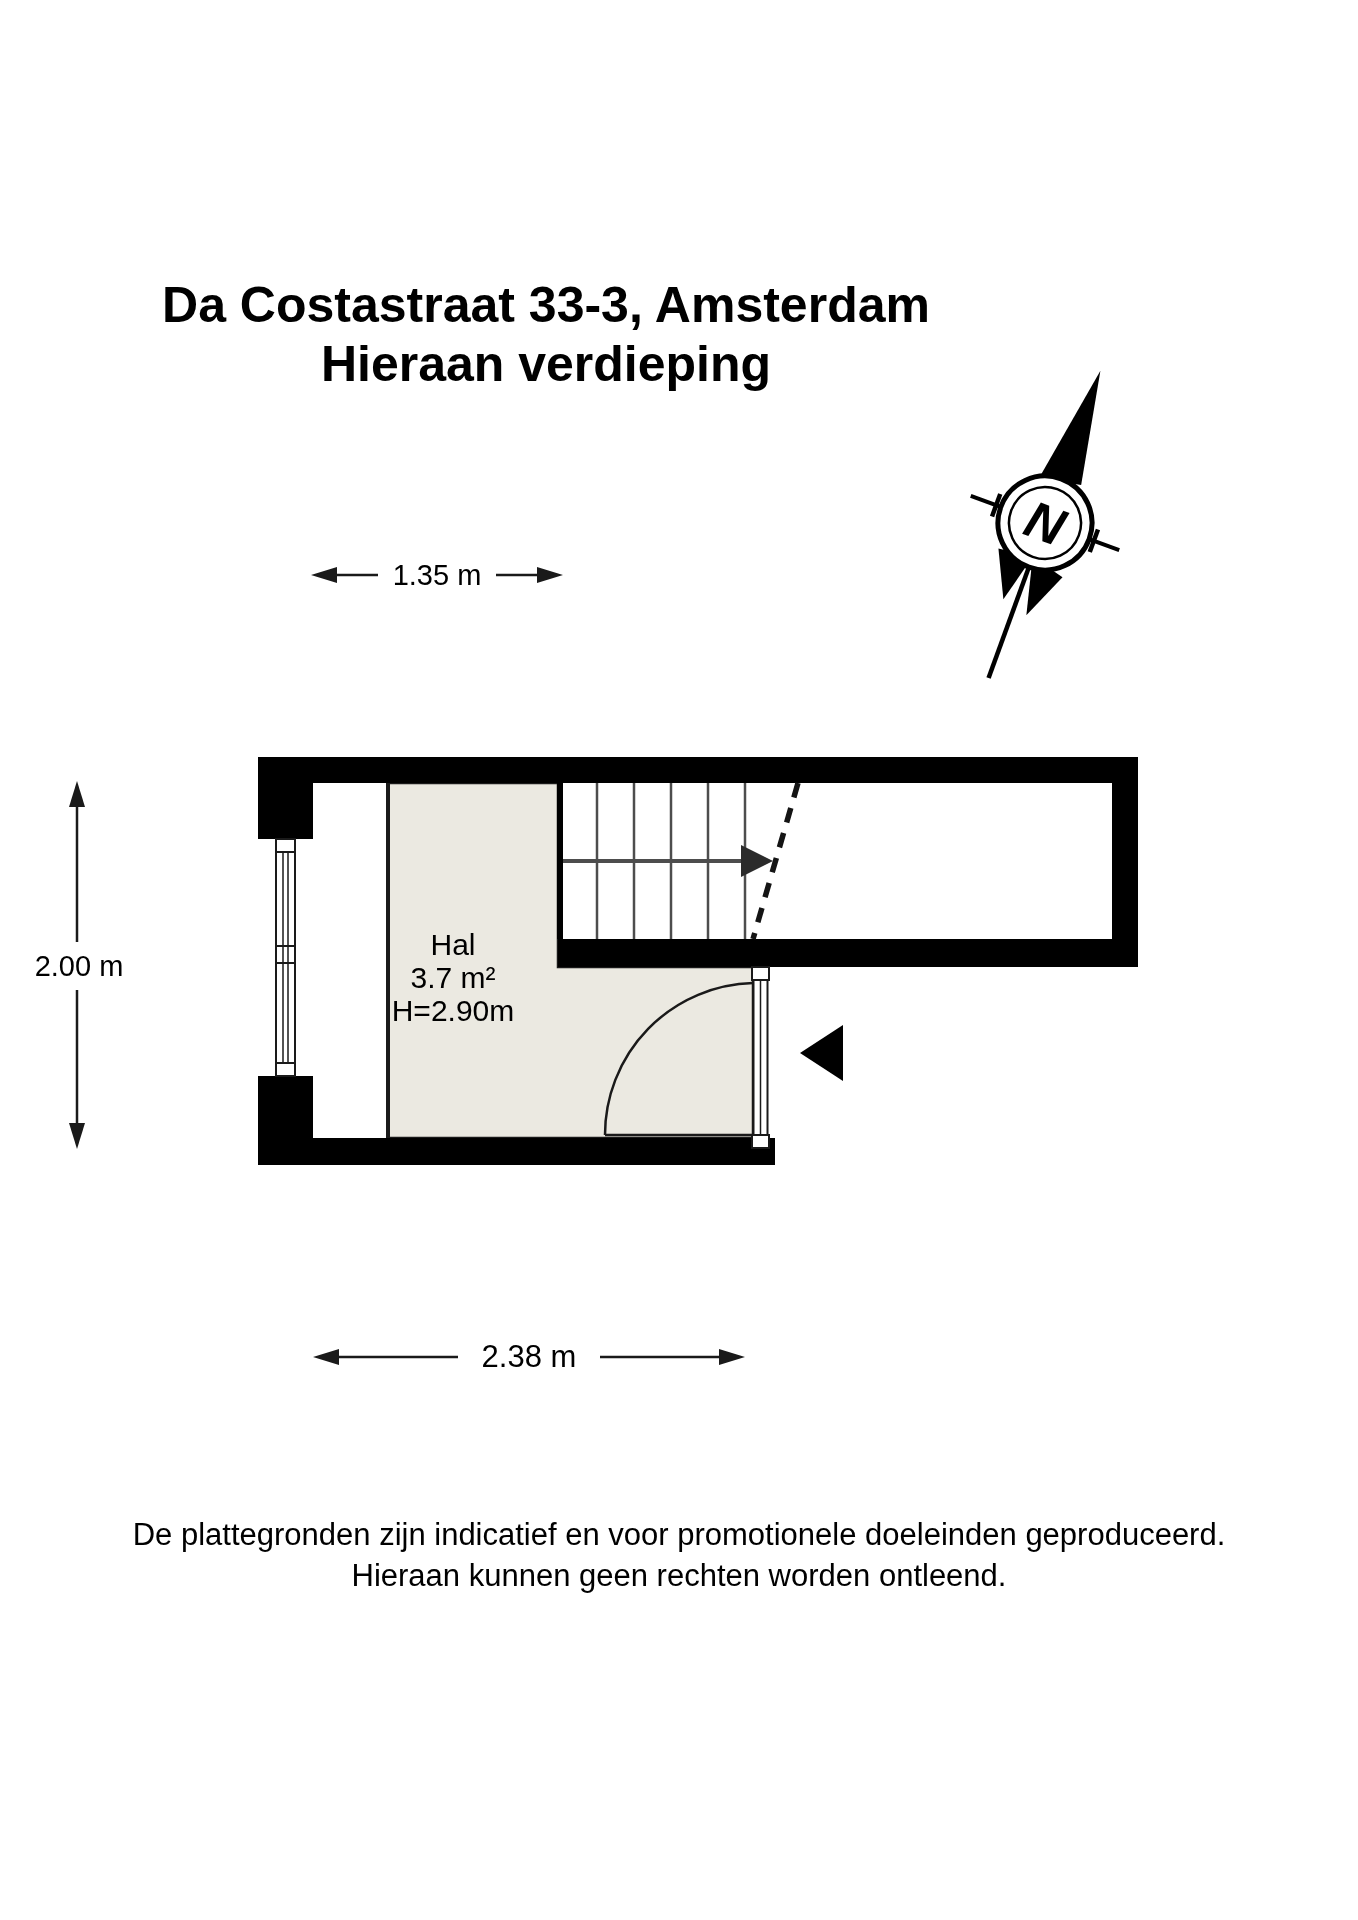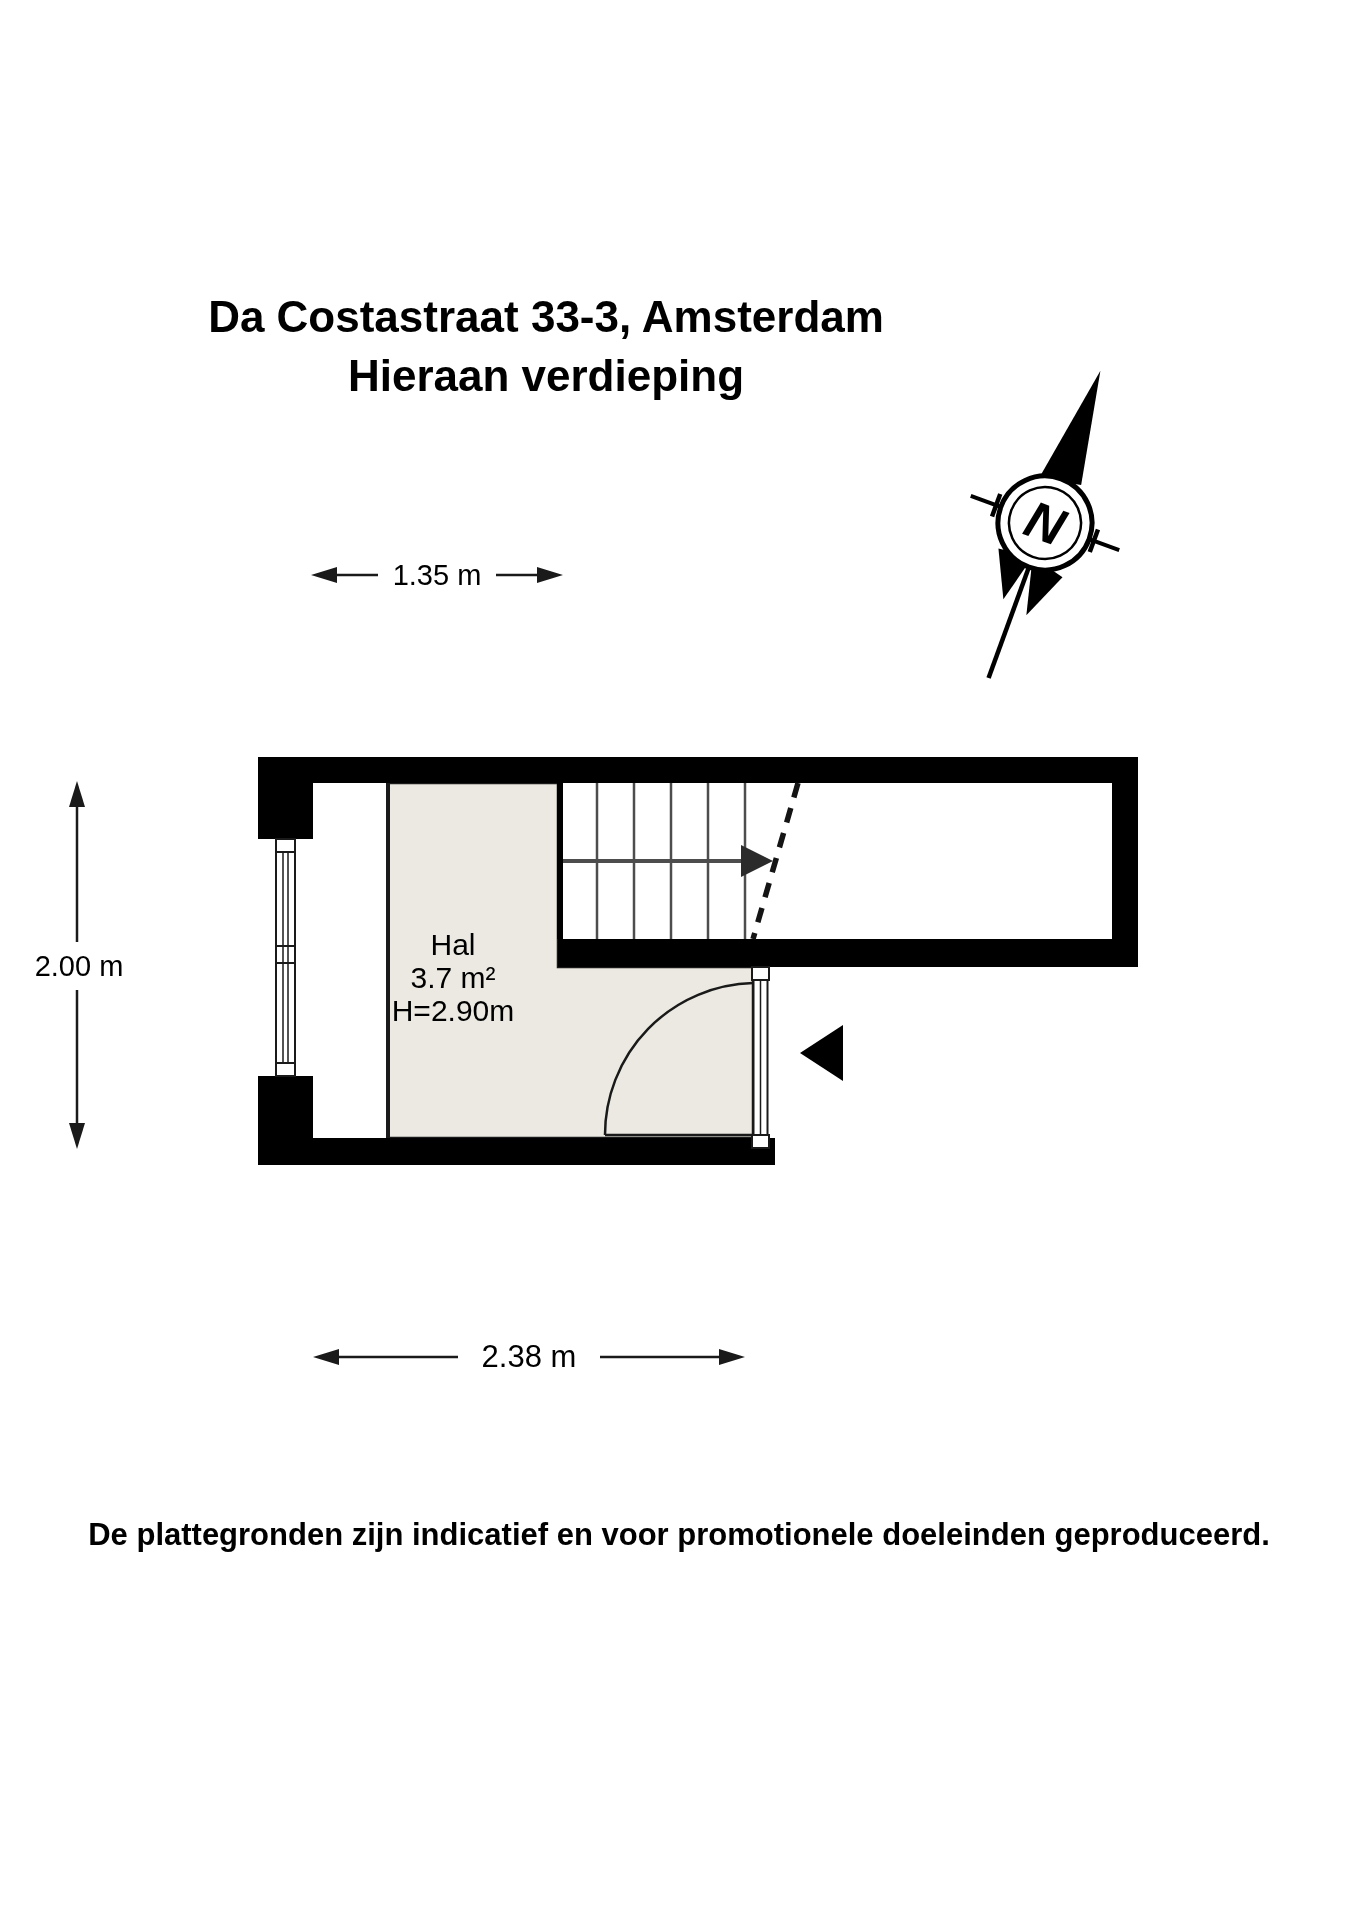--- a/index.html
+++ b/index.html
@@ -10,38 +10,38 @@
   body {
     width: 1358px;
     height: 1920px;
     position: relative;
     overflow: hidden;
     font-family: "Liberation Sans", sans-serif;
     color: #000;
   }
   .title-block {
     position: absolute;
-    top: 287px;
+    top: 276px;
     left: 0;
     width: 1092px;
     text-align: center;
     font-weight: bold;
-    font-size: 44px;
+    font-size: 50px;
     line-height: 59px;
     letter-spacing: 0px;
   }
   .footer-block {
     position: absolute;
     top: 1514px;
     left: 0;
     width: 1358px;
     text-align: center;
     font-size: 31px;
     line-height: 41px;
-    font-weight: bold;
+    font-weight: normal;
   }
   svg.plan {
     position: absolute;
     top: 0;
     left: 0;
   }
   svg text {
     font-family: "Liberation Sans", sans-serif;
     fill: #000;
   }
@@ -145,13 +145,14 @@
     <circle cx="0" cy="0" r="47" fill="#ffffff" stroke="#000" stroke-width="5"></circle>
     <circle cx="0" cy="0" r="36" fill="#ffffff" stroke="#000" stroke-width="2.5"></circle>
     <line x1="-52" y1="-12" x2="-52" y2="12" stroke="#000" stroke-width="4.5"></line>
     <line x1="52" y1="-12" x2="52" y2="12" stroke="#000" stroke-width="4.5"></line>
     <text class="compass-n" x="0" y="18" text-anchor="middle">N</text>
   </g>
 </svg>
 
 <div class="footer-block">
   <div>De plattegronden zijn indicatief en voor promotionele doeleinden geproduceerd.</div>
+  <div>Hieraan kunnen geen rechten worden ontleend.</div>
 </div>
 
 </body></html>

